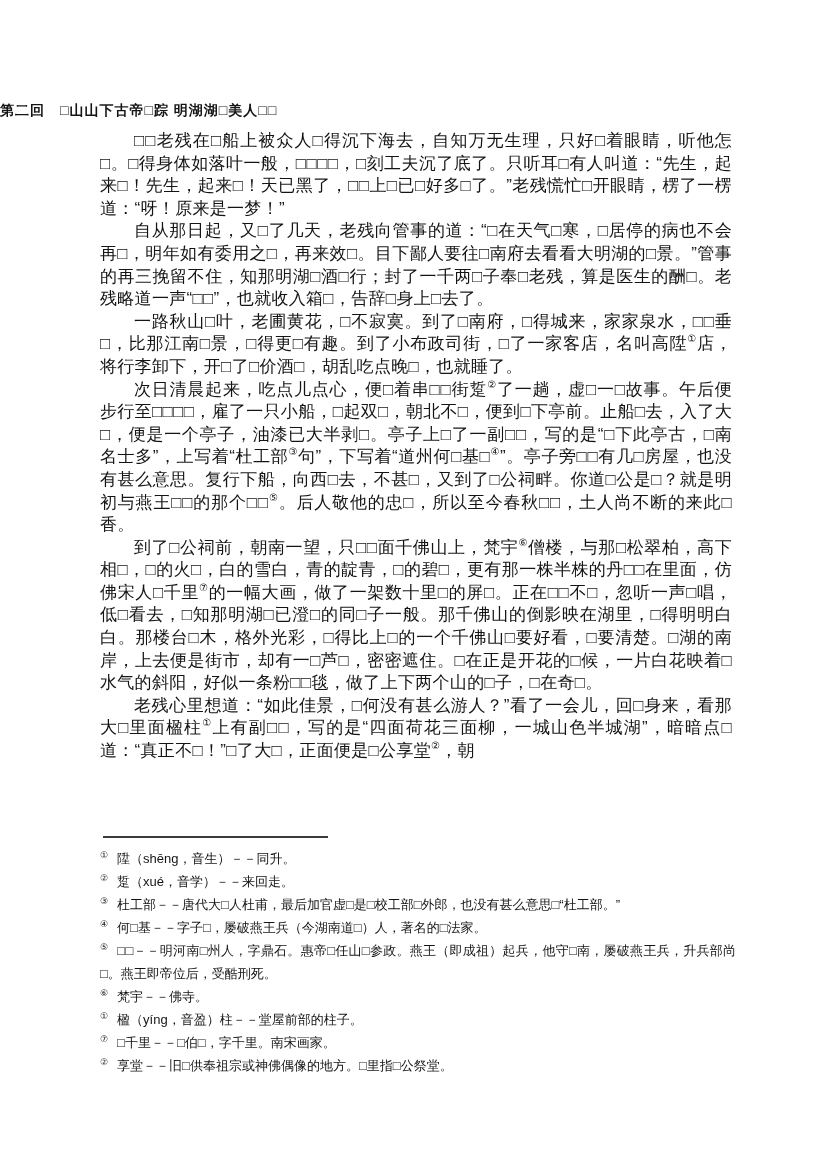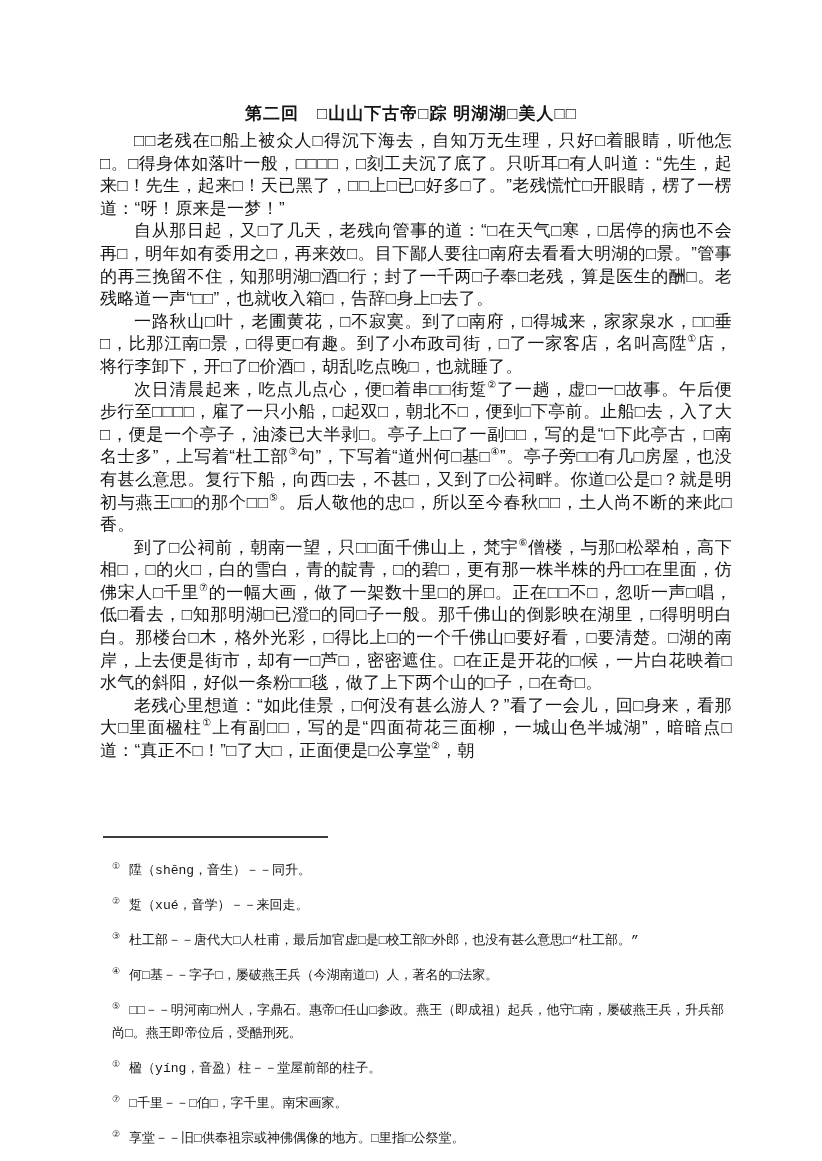--- a/index.html
+++ b/index.html
@@ -11,22 +11,21 @@
     color:#141414;
     font-family:"Liberation Sans", sans-serif;
     overflow:hidden;
   }
   .title{
     position:absolute;
     top:102px;
     left:0;
     width:822px;
     margin:0;
-    text-align:center;
-    font-size:17px;
+    font-size:14px;
     font-weight:bold;
     letter-spacing:1px;
     white-space:nowrap;
   }
   .body-text{
     position:absolute;
     top:130px;
     left:100px;
     width:632px;
     font-size:17px;
@@ -50,21 +49,21 @@
   }
   .footnotes{
     position:absolute;
     top:847px;
     left:100px;
     width:636px;
     font-size:13px;
     line-height:23px;
     text-align:justify;
   }
-  .footnote{margin:12px;font-family:Liberation Mono, monospace;}
+  .footnote{margin:0;}
   .fn-marker{
     font-size:9px;
     line-height:0;
     vertical-align:super;
     margin-right:9px;
   }
 </style>
 </head>
 <body>
 
@@ -78,17 +77,18 @@
       <p class="para"><span>到了□公祠前，朝南一望，只□□面千佛山上，梵宇</span><sup class="fn-ref">⑥</sup><span>僧楼，与那□松翠柏，高下相□，□的火□，白的雪白，青的靛青，□的碧□，更有那一株半株的丹□□在里面，仿佛宋人□千里</span><sup class="fn-ref">⑦</sup><span>的一幅大画，做了一架数十里□的屏□。正在□□不□，忽听一声□唱，低□看去，□知那明湖□已澄□的同□子一般。那千佛山的倒影映在湖里，□得明明白白。那楼台□木，格外光彩，□得比上□的一个千佛山□要好看，□要清楚。□湖的南岸，上去便是街市，却有一□芦□，密密遮住。□在正是开花的□候，一片白花映着□水气的斜阳，好似一条粉□□毯，做了上下两个山的□子，□在奇□。</span></p>
       <p class="para"><span>老残心里想道：“如此佳景，□何没有甚么游人？”看了一会儿，回□身来，看那大□里面楹柱</span><sup class="fn-ref">①</sup><span>上有副□□，写的是“四面荷花三面柳，一城山色半城湖”，暗暗点□道：“真正不□！”□了大□，正面便是□公享堂</span><sup class="fn-ref">②</sup><span>，朝</span></p>
     </div>
   <div class="footnote-sep"></div>
   <div class="footnotes">
       <p class="footnote"><sup class="fn-marker">①</sup><span>陞（shēng，音生）－－同升。</span></p>
       <p class="footnote"><sup class="fn-marker">②</sup><span>踅（xué，音学）－－来回走。</span></p>
       <p class="footnote"><sup class="fn-marker">③</sup><span>杜工部－－唐代大□人杜甫，最后加官虚□是□校工部□外郎，也没有甚么意思□“杜工部。”</span></p>
       <p class="footnote"><sup class="fn-marker">④</sup><span>何□基－－字子□，屡破燕王兵（今湖南道□）人，著名的□法家。</span></p>
       <p class="footnote"><sup class="fn-marker">⑤</sup><span>□□－－明河南□州人，字鼎石。惠帝□任山□参政。燕王（即成祖）起兵，他守□南，屡破燕王兵，升兵部尚□。燕王即帝位后，受酷刑死。</span></p>
+      <p class="footnote"><sup class="fn-marker">⑥</sup><span>梵宇－－佛寺。</span></p>
       <p class="footnote"><sup class="fn-marker">①</sup><span>楹（yíng，音盈）柱－－堂屋前部的柱子。</span></p>
       <p class="footnote"><sup class="fn-marker">⑦</sup><span>□千里－－□伯□，字千里。南宋画家。</span></p>
       <p class="footnote"><sup class="fn-marker">②</sup><span>享堂－－旧□供奉祖宗或神佛偶像的地方。□里指□公祭堂。</span></p>
     </div>
 </div>
 
 </body></html>

